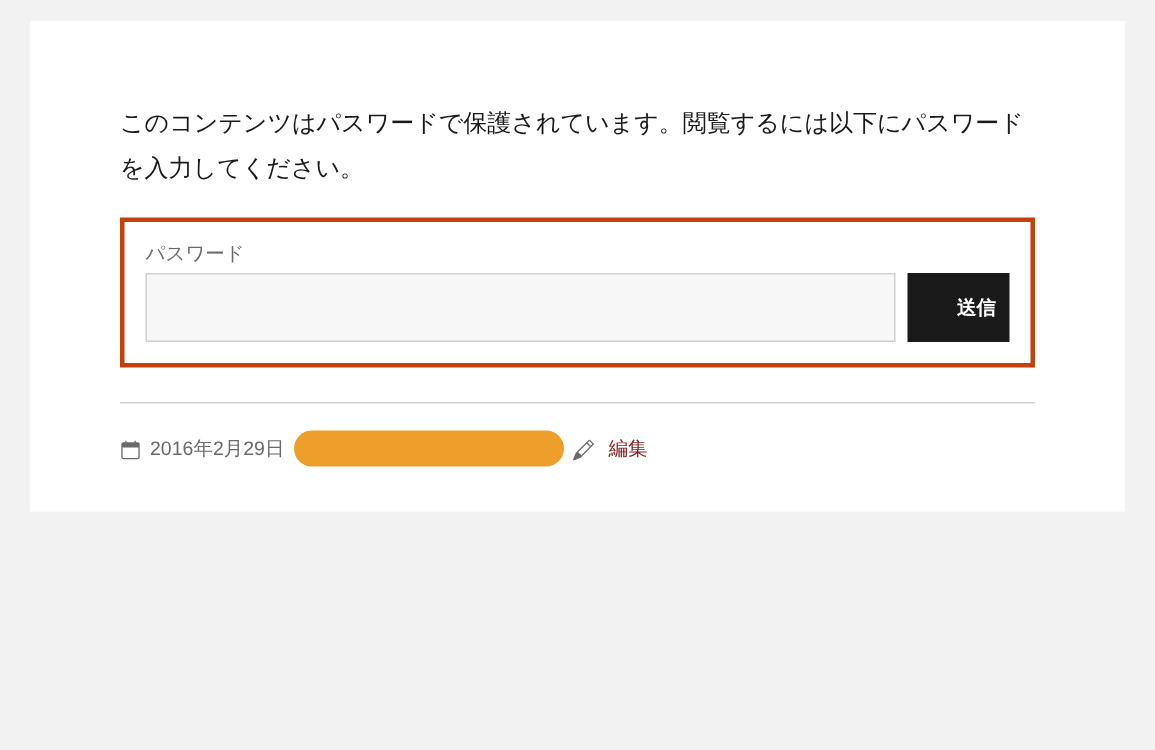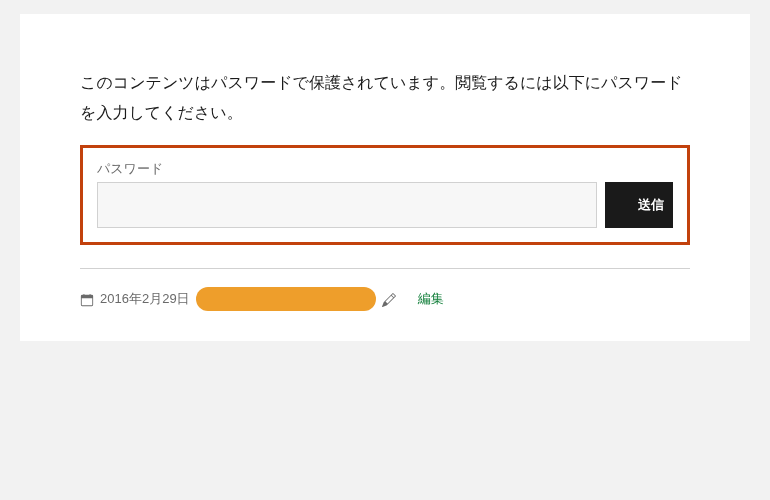--- a/index.html
+++ b/index.html
@@ -85,23 +85,23 @@
     .meta-date-text { color: #6a6a6a; }
     .author-blob {
       display: inline-block;
       width: 180px;
       height: 24px;
       background: #ee9e2b;
       border-radius: 14px;
       vertical-align: middle;
     }
     .edit-link {
-      color: #15803d;
+      color: #7f1d1d;
       text-decoration: none;
-      margin-left: 16px;
+      margin-left: 4px;
     }
   </style>
 </head>
 <body>
 
 <article class="entry">
 
 
   <div class="entry-content">
     <p>このコンテンツはパスワードで保護されています。閲覧するには以下にパスワードを入力してください。</p>

